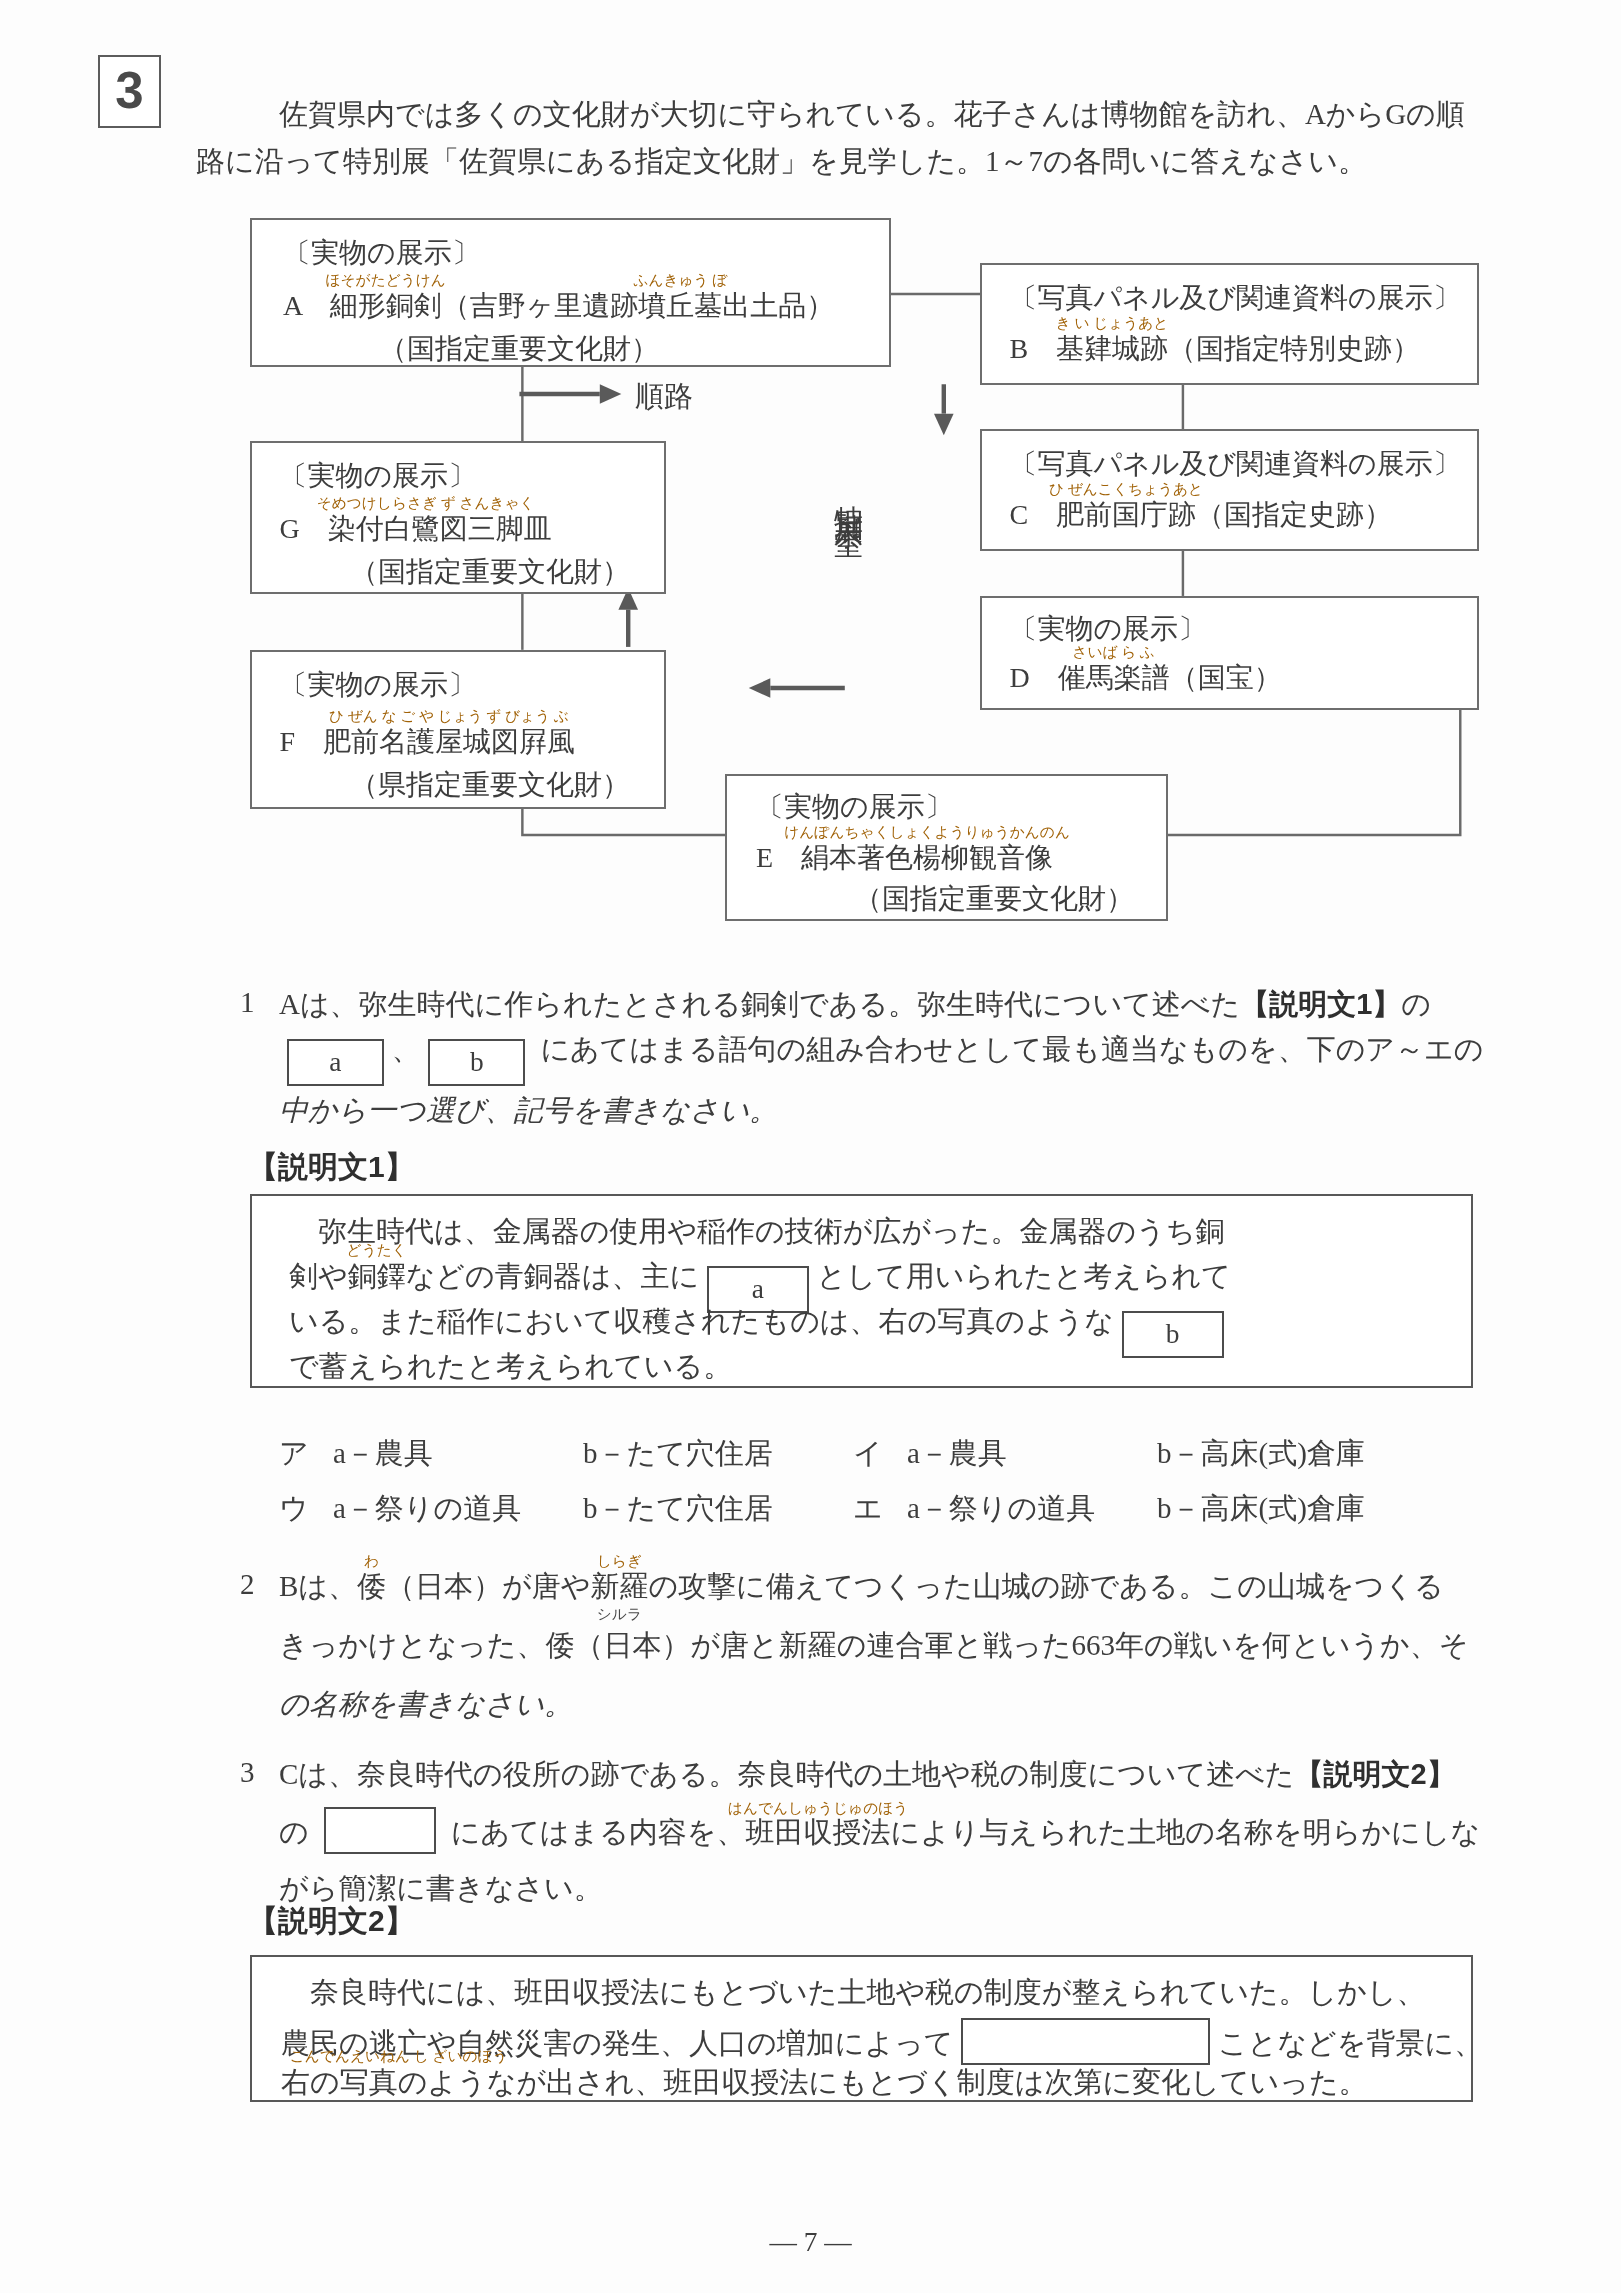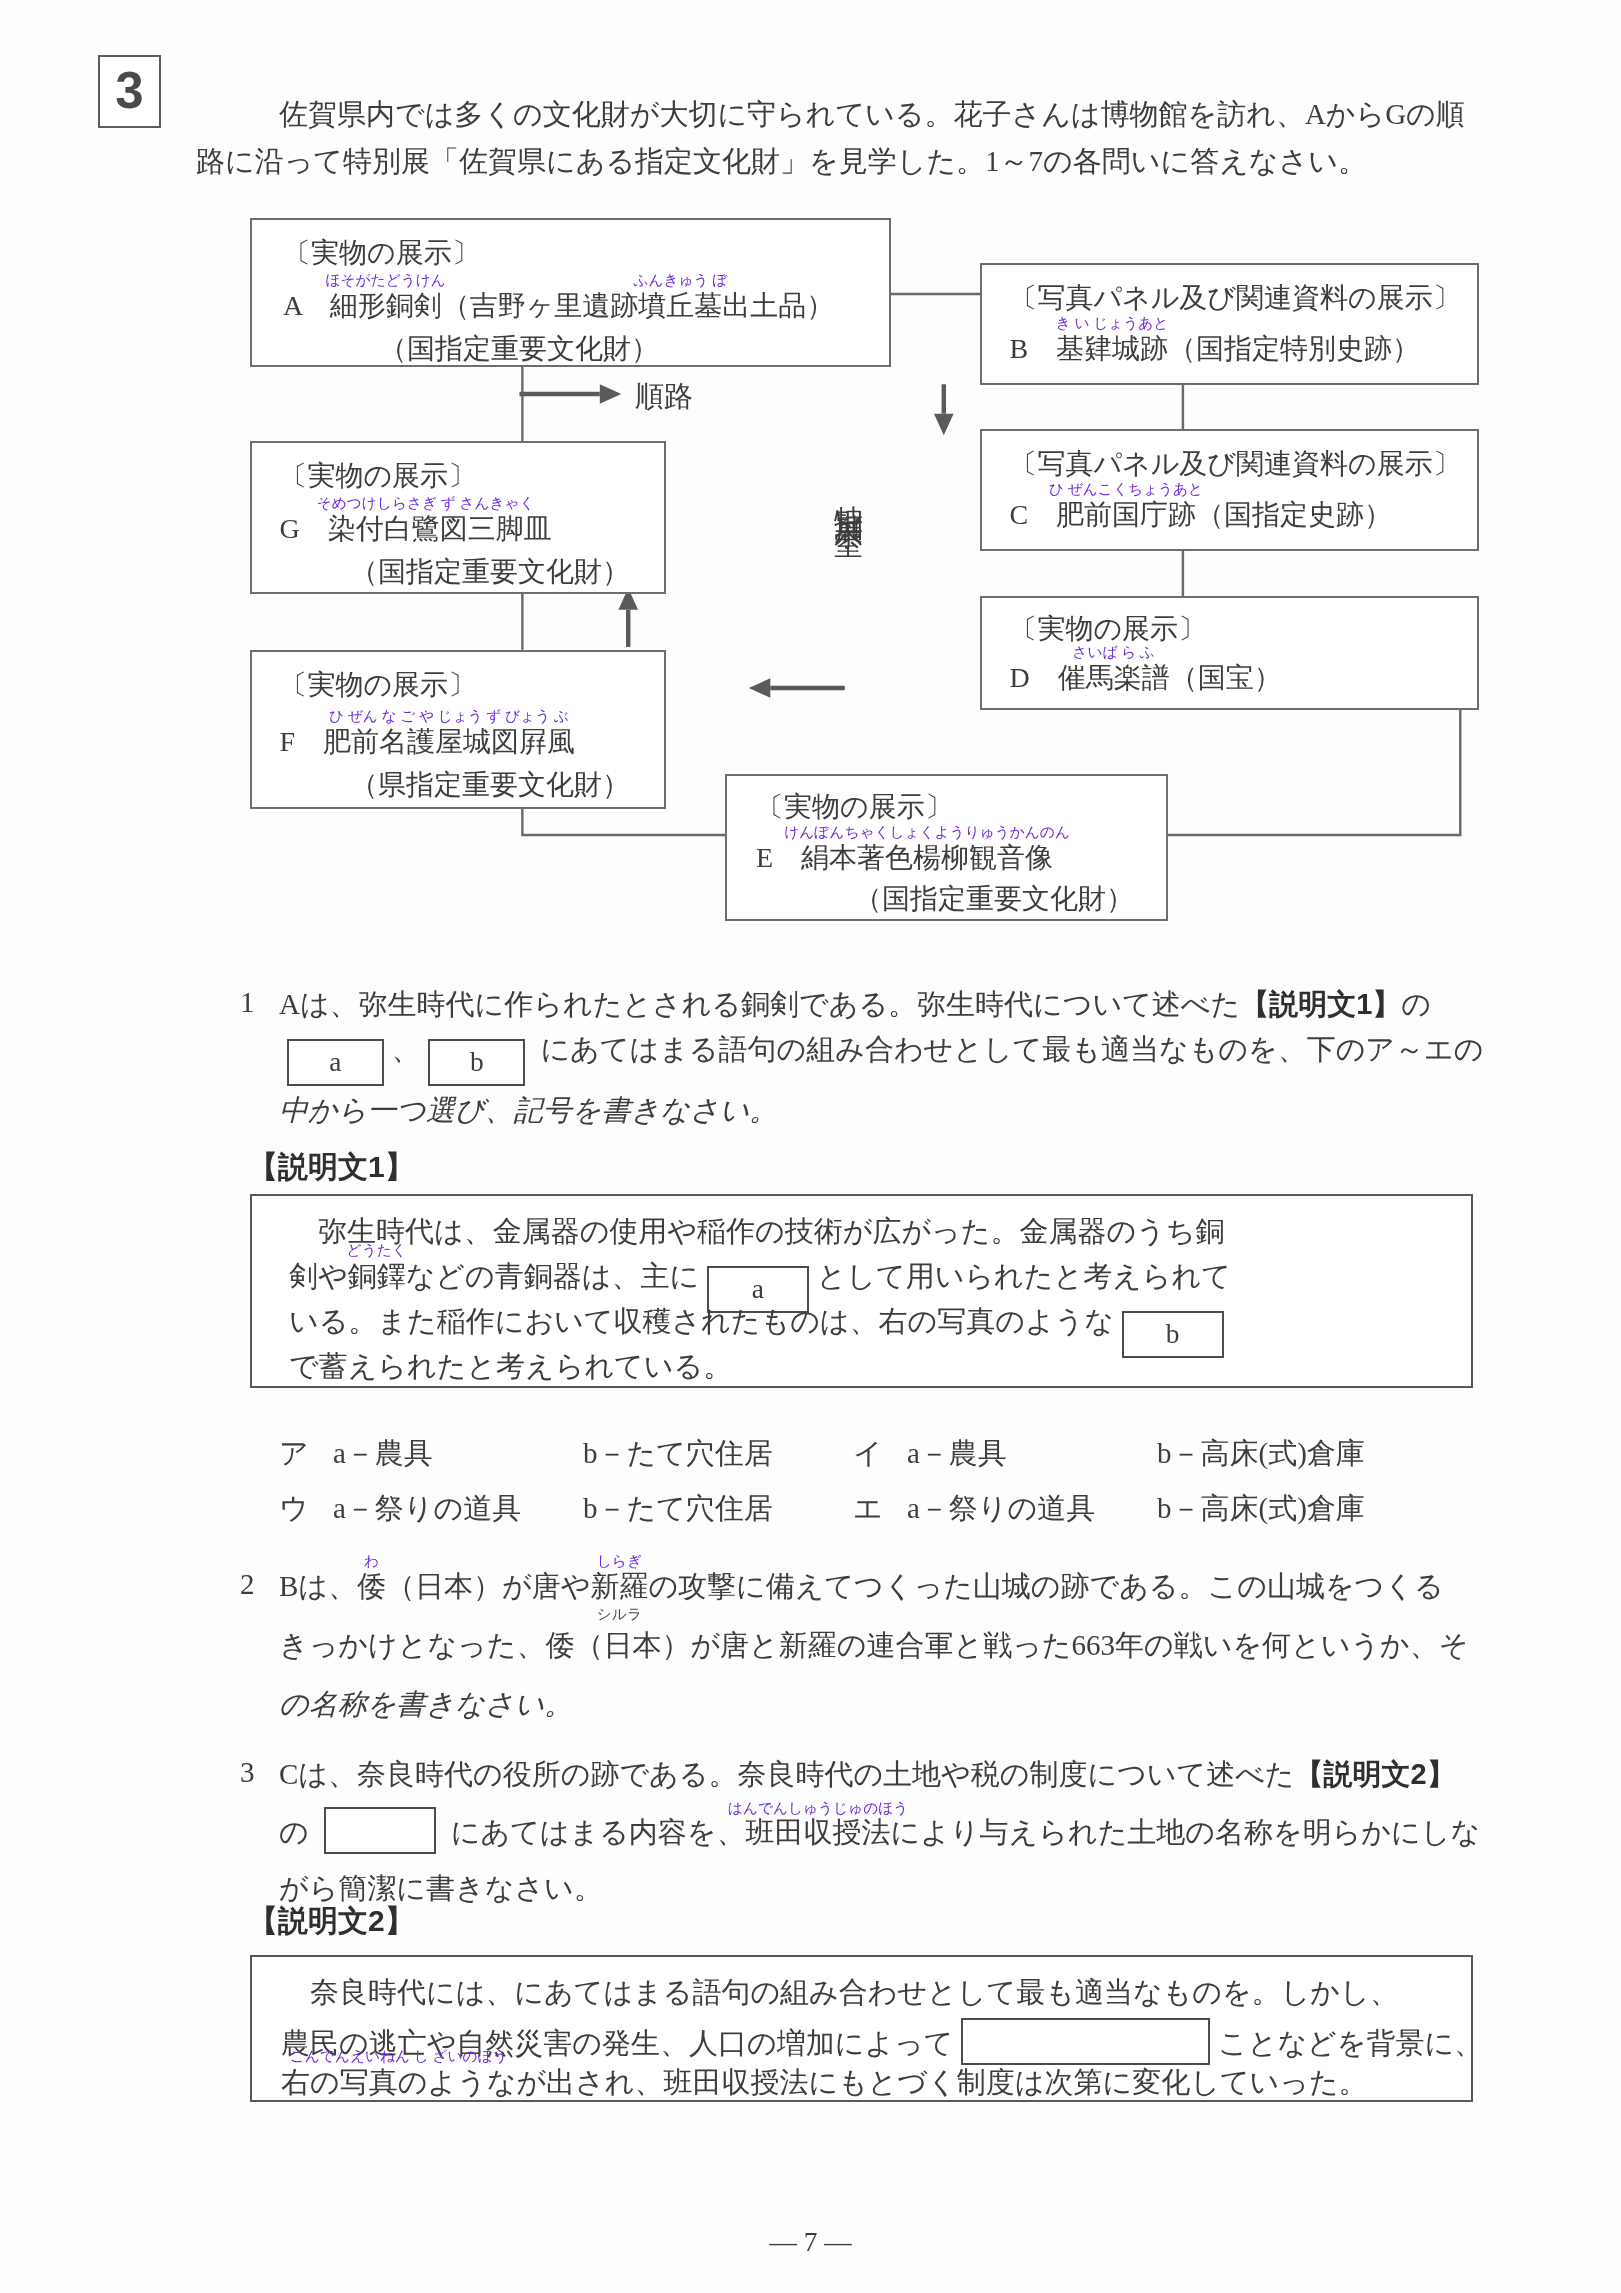--- a/index.html
+++ b/index.html
@@ -14,21 +14,21 @@
   .caption { position:absolute; font-family:"Liberation Sans","DejaVu Sans",sans-serif;
              font-weight:bold; font-size:30px; color:#2f2f2f; white-space:nowrap; }
   .seg-b { font-family:"Liberation Sans","DejaVu Sans",sans-serif; font-weight:bold; color:#2f2f2f; }
   .blank {
     display:inline-block; border:2px solid #4c4c4c; height:43px; min-width:86px;
     text-align:center; vertical-align:-11.8px; line-height:43px; margin:0 7.8px;
     font-size:27.4px; background:#fff;
   }
   .rw { position:relative; display:inline-block; }
   .rw .rt { position:absolute; left:50%; top:-15.7px; transform:translateX(-50%);
-            font-size:14.7px; letter-spacing:0px; white-space:nowrap; color:#6d28d9; }
+            font-size:14.7px; letter-spacing:0px; white-space:nowrap; color:#a16207; }
   .rw .rb { position:absolute; left:50%; bottom:-19.6px; transform:translateX(-50%);
             font-size:14.7px; white-space:nowrap; color:#4a4a4a; }
   .q3box {
     position:absolute; left:98px; top:55px; width:59px; height:69px;
     border:2.9px solid #5c5c5c; text-align:center;
     font-family:"Liberation Sans","DejaVu Sans",sans-serif;
     font-size:51px; line-height:67px; font-weight:600; color:#4a4a4a; background:#fff;
   }
   .exbox { position:absolute; border:2px solid #6e6e6e; background:#fff; }
   .exline { position:absolute; font-size:28px; white-space:nowrap; }
@@ -148,21 +148,21 @@
   <div class="line" style="left:279px; top:1686px;font-style:italic;"><span>の名称を書きなさい。</span></div>
 
   <div class="qnum" style="left:240px; top:1756px;">3</div>
   <div class="line" style="left:279px; top:1756px;text-align:center;"><span>Cは、奈良時代の役所の跡である。奈良時代の土地や税の制度について述べた</span><span class="seg-b">【説明文2】</span></div>
   <div class="line" style="left:279px; top:1807px;"><span>の </span><span class="blank" style="width: 108px;"></span><span> にあてはまる内容を、</span><span class="rw"><span>班田収授法</span><span class="rt">はんでんしゅうじゅのほう</span></span><span>により与えられた土地の名称を明らかにしな</span></div>
   <div class="line" style="left:279px; top:1870px;"><span>がら簡潔に書きなさい。</span></div>
 
   <div class="caption" style="left:248px; top:1901px;">【説明文2】</div>
 
   <div class="sbox" style="left:250px; top:1955px; width:1219px; height:143px;">
-    <div class="sline" style="left:29px; top:15.7px;"><span>　奈良時代には、にあてはまる語句の組み合わせとして最も適当なものを。しかし、</span></div>
+    <div class="sline" style="left:29px; top:15.7px;"><span>　奈良時代には、班田収授法にもとづいた土地や税の制度が整えられていた。しかし、</span></div>
     <div class="sline" style="left:29px; top:61px;"><span>農民の逃亡や自然災害の発生、人口の増加によって</span><span class="blank" style="width: 245px;"></span><span>ことなどを背景に、</span></div>
     <div class="sline" style="left:29px; top:106px;"><span class="rw"><span>右の写真のような</span><span class="rt">こんでんえいねん し ざいのほう</span></span><span>が出され、班田収授法にもとづく制度は次第に変化していった。</span></div>
   </div>
 
   <div class="pagenum">― 7 ―</div>
 
 </div>
 
 
 </body></html>

